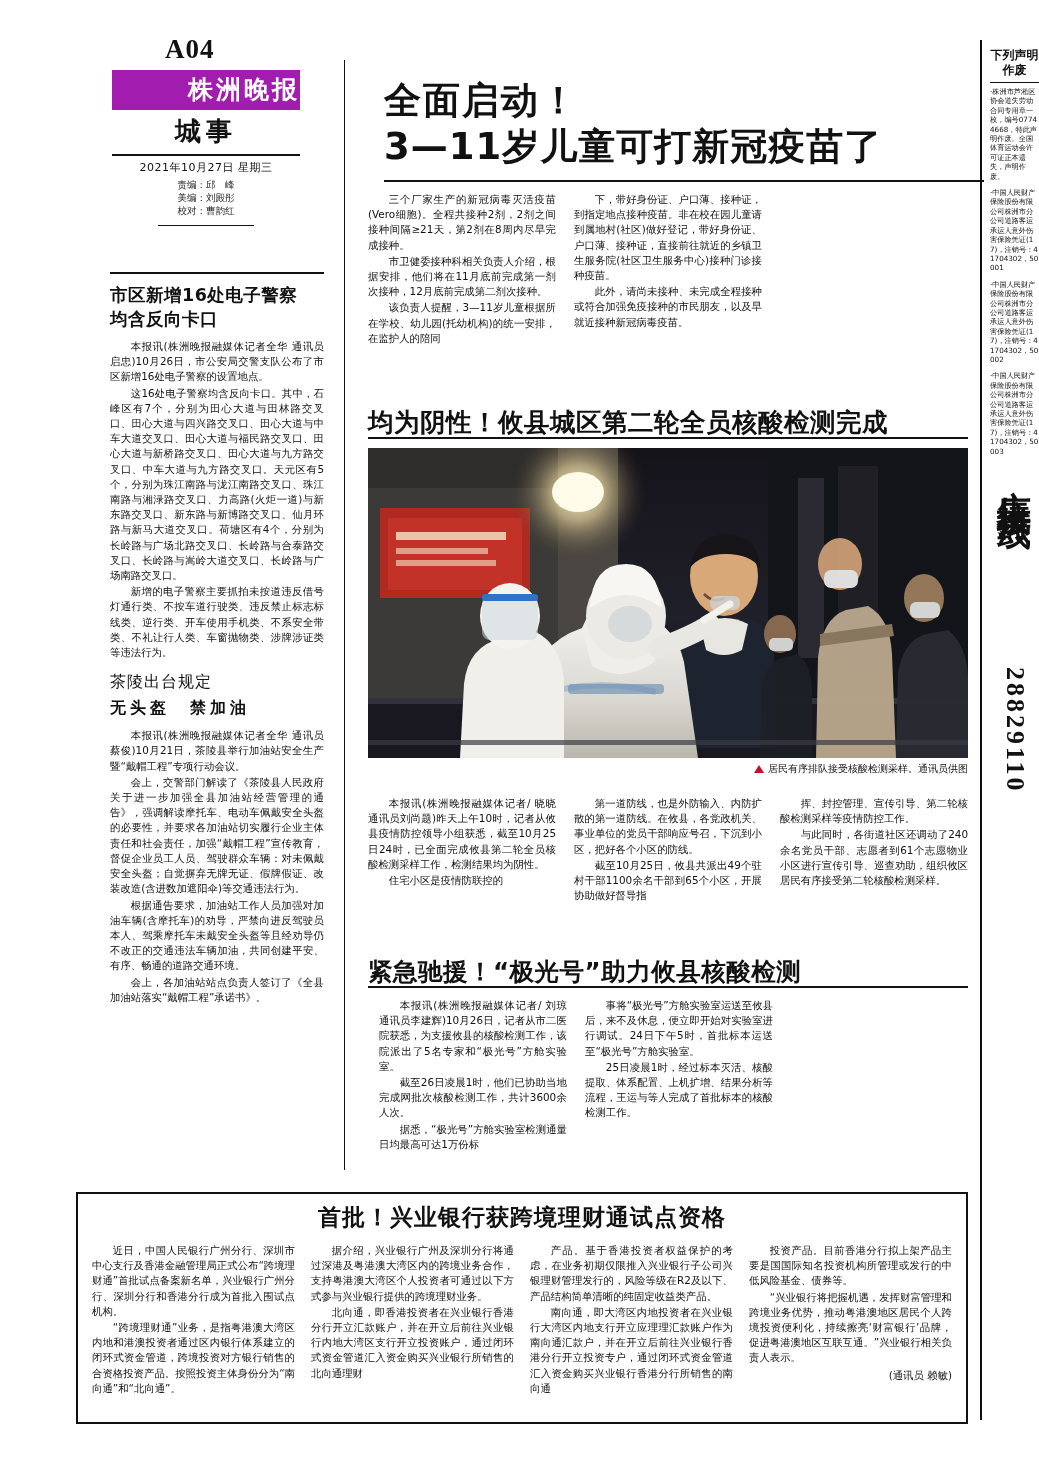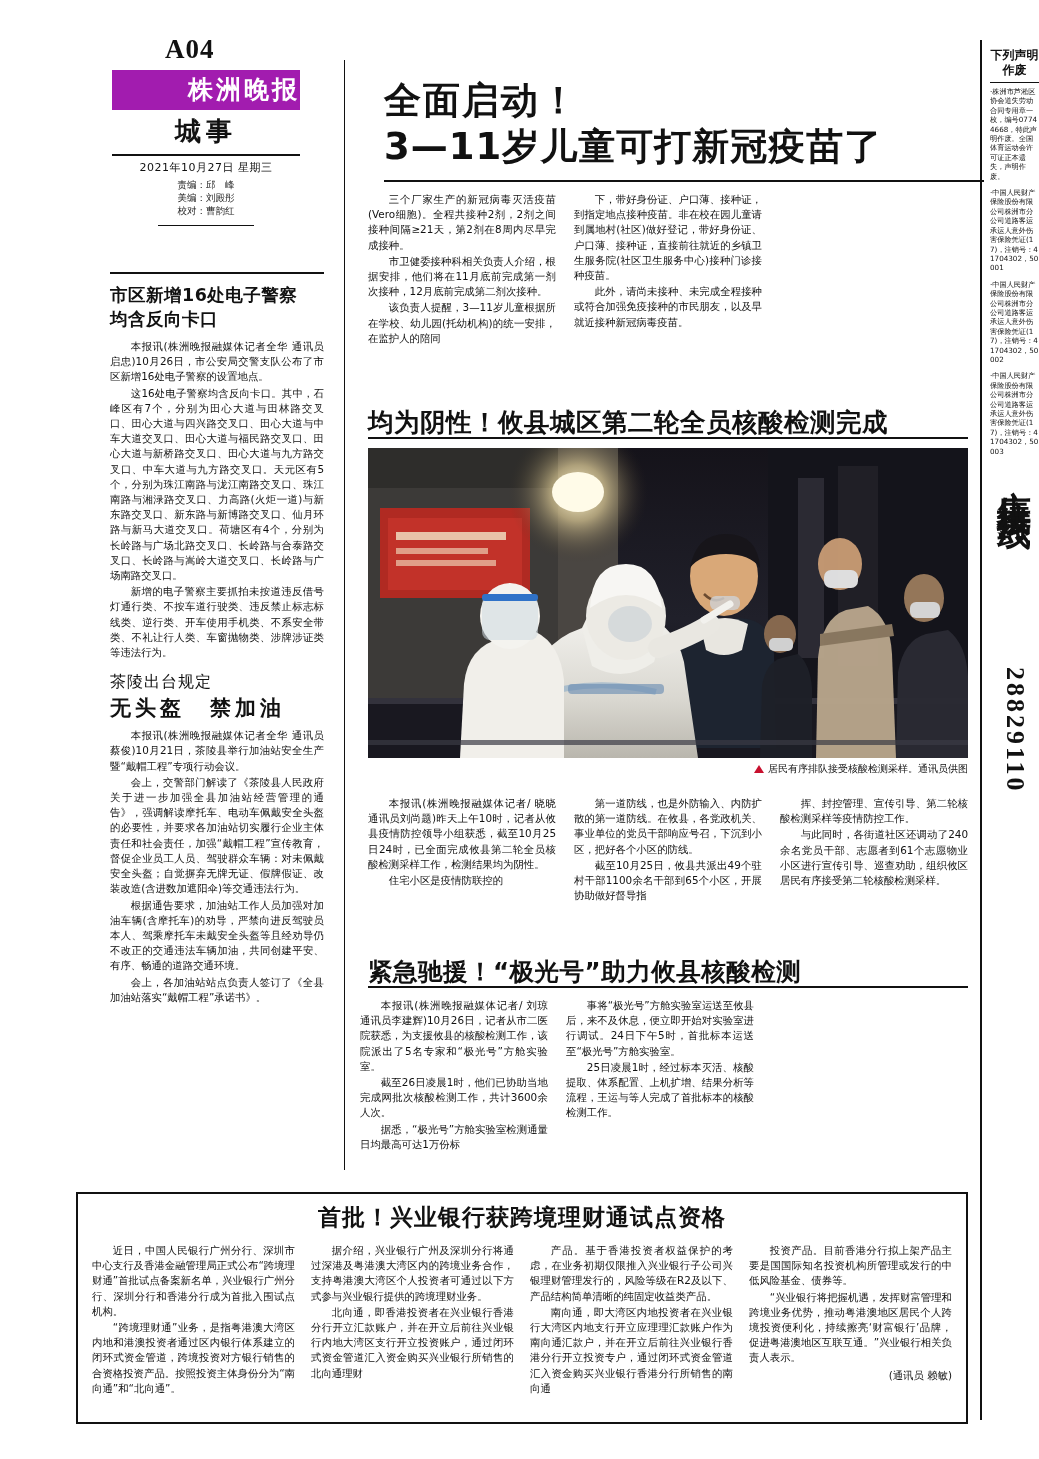--- a/index.html
+++ b/index.html
@@ -113,21 +113,21 @@
     margin: 0 0 1px 0;
     text-indent: 2em;
   }
   .sub-kicker {
     font-size: 16px;
     margin-top: 12px;
     margin-bottom: 2px;
     letter-spacing: 1px;
   }
   .hl-small2 {
-    font-size: 21px;
+    font-size: 16px;
     font-weight: bold;
     line-height: 26px;
     letter-spacing: 4px;
     margin-bottom: 7px;
     font-family: "DejaVu Sans", sans-serif;
   }
   
   .main-head {
     position: absolute;
     left: 384px;
@@ -238,21 +238,21 @@
   .head3-rule {
     position: absolute;
     left: 368px;
     top: 986px;
     width: 600px;
     height: 2px;
     background: #111;
   }
   .a3-cols {
     position: absolute;
-    left: 360px;
+    left: 379px;
     top: 998px;
     width: 600px;
     display: flex;
     gap: 18px;
   }
   .a3-cols .c { width: 188px; }
   
   .bottom-box {
     position: absolute;
     left: 76px;

